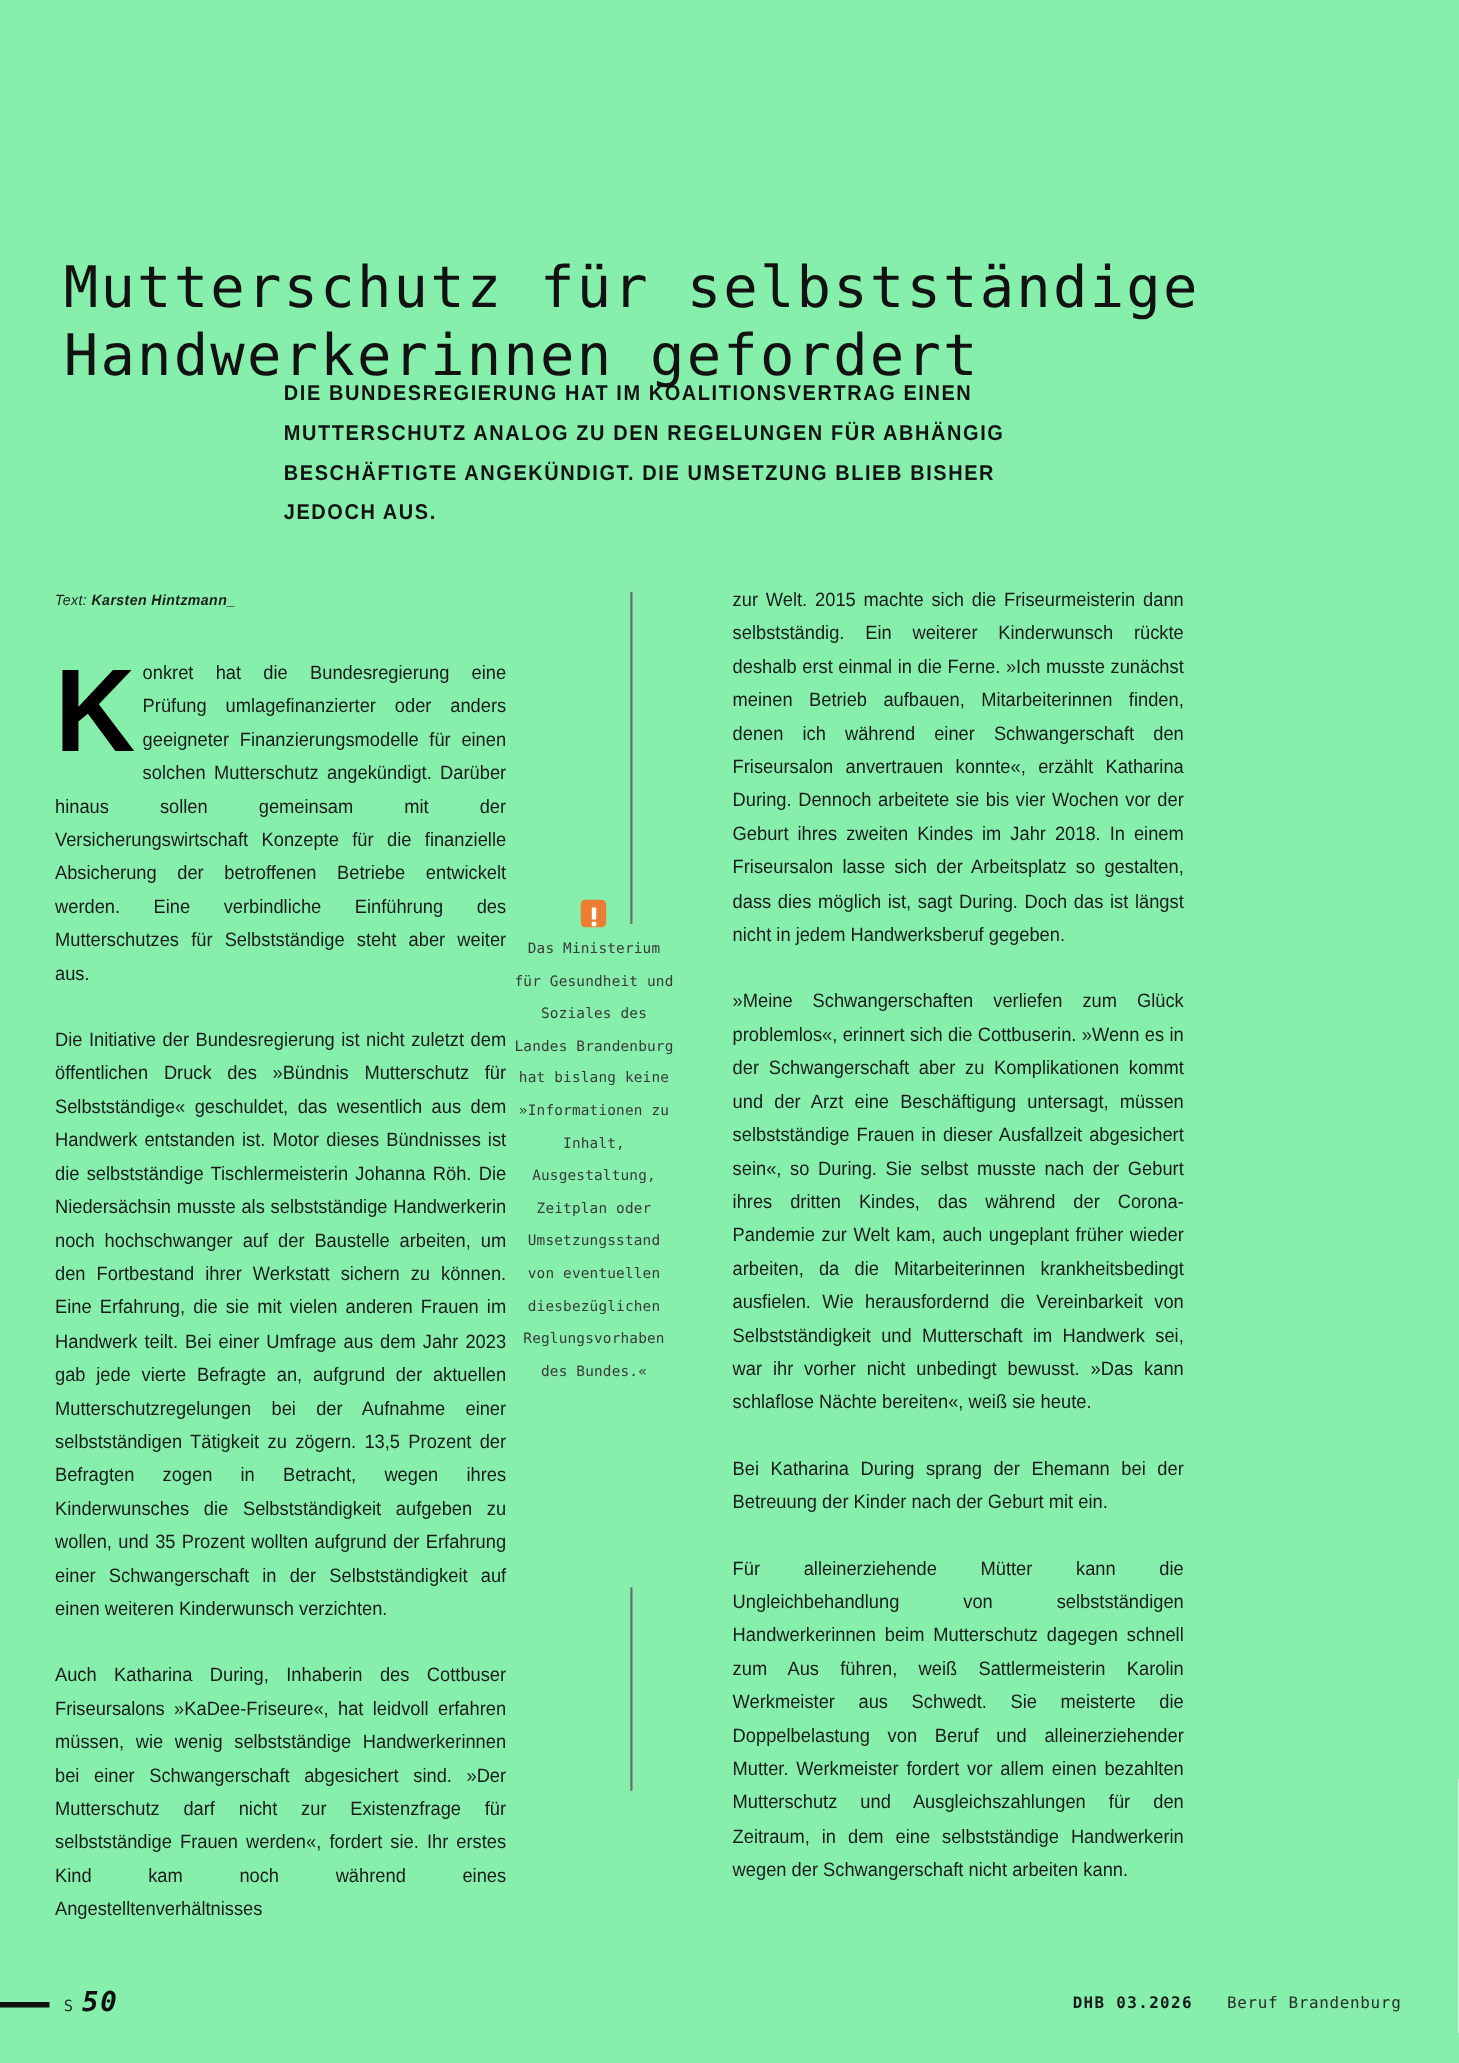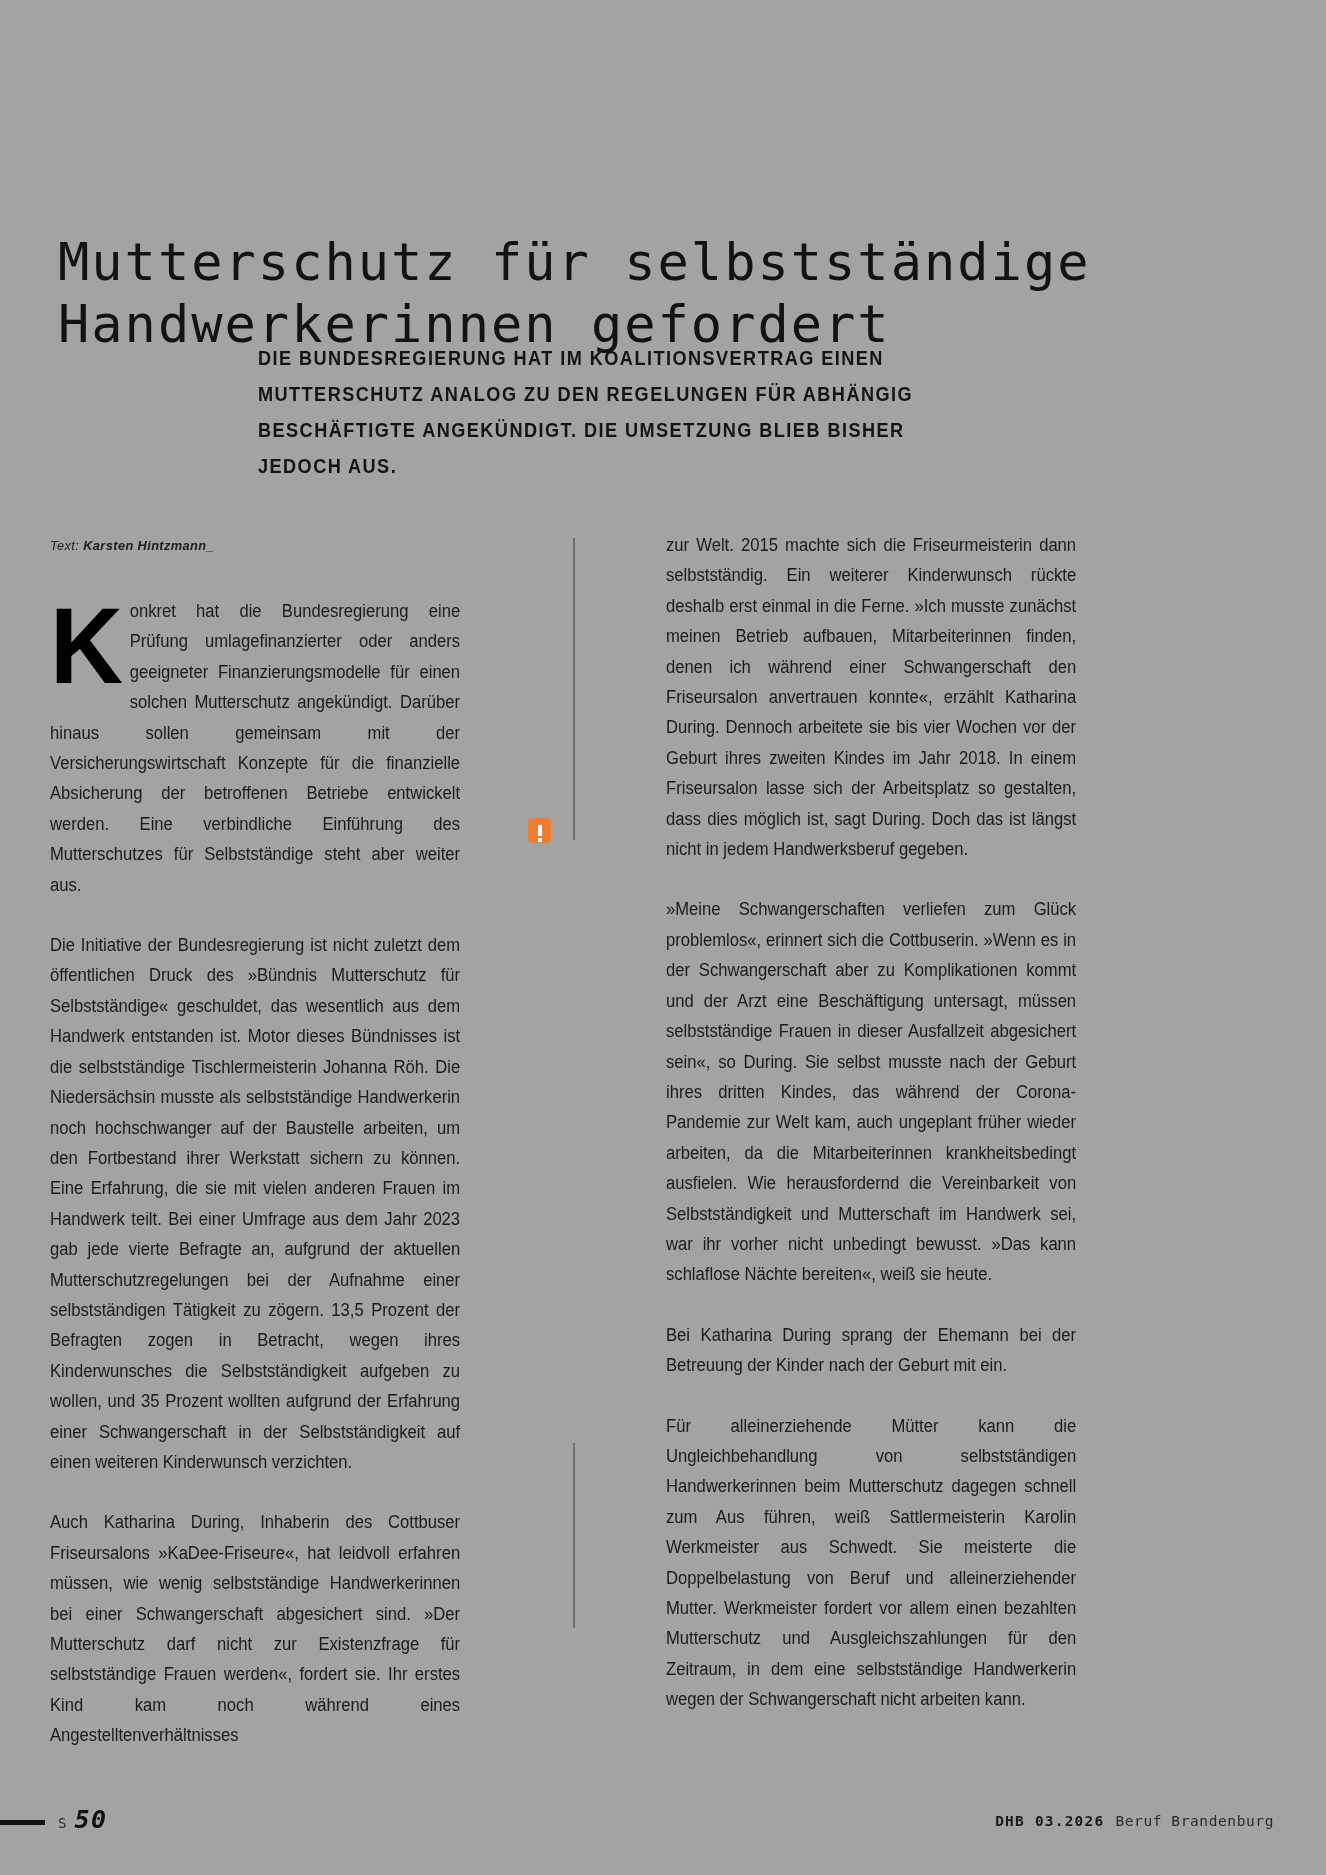--- a/index.html
+++ b/index.html
@@ -12,21 +12,21 @@
     height: 1875px;
     position: relative;
     font-family: "Liberation Sans", sans-serif;
     color: #1a1a1a;
     overflow: hidden;
   }
 
   .page {
     position: absolute;
     inset: 0;
-    background: #a3a3a3;
+    background: #86efac;
   }
 
   
   .headline {
     position: absolute;
     left: 58px;
     top: 196px;
     width: 1210px;
     font-family: "DejaVu Sans Mono", monospace;
     font-size: 52px;
@@ -200,21 +200,21 @@
     color: #111111;
     letter-spacing: 1.6px;
     font-style: italic;
   }
   .footer-right {
     position: absolute;
     right: 52px;
     top: 1813px;
     display: flex;
     align-items: baseline;
-    gap: 11px;
+    gap: 31px;
     font-family: "DejaVu Sans Mono", monospace;
     font-size: 14.5px;
     color: #1a1a1a;
   }
   .footer-right .issue {
     font-weight: bold;
     letter-spacing: 1.2px;
   }
   .footer-right .brand {
     font-weight: 400;
@@ -242,20 +242,21 @@
     <p>Die Initiative der Bundesregierung ist nicht zuletzt dem öffentlichen Druck des »Bündnis Mutterschutz für Selbstständige« geschuldet, das wesentlich aus dem Handwerk entstanden ist. Motor dieses Bündnisses ist die selbstständige Tischlermeisterin Johanna Röh. Die Niedersächsin musste als selbstständige Handwerkerin noch hochschwanger auf der Baustelle arbeiten, um den Fortbestand ihrer Werkstatt sichern zu können. Eine Erfahrung, die sie mit vielen anderen Frauen im Handwerk teilt. Bei einer Umfrage aus dem Jahr 2023 gab jede vierte Befragte an, aufgrund der aktuellen Mutterschutzregelungen bei der Aufnahme einer selbstständigen Tätigkeit zu zögern. 13,5 Prozent der Befragten zogen in Betracht, wegen ihres Kinderwunsches die Selbstständigkeit aufgeben zu wollen, und 35 Prozent wollten aufgrund der Erfahrung einer Schwangerschaft in der Selbstständigkeit auf einen weiteren Kinderwunsch verzichten.</p>
     <p>Auch Katharina During, Inhaberin des Cottbuser Friseursalons »KaDee-Friseure«, hat leidvoll erfahren müssen, wie wenig selbstständige Handwerkerinnen bei einer Schwangerschaft abgesichert sind. »Der Mutterschutz darf nicht zur Existenzfrage für selbstständige Frauen werden«, fordert sie. Ihr erstes Kind kam noch während eines Angestelltenverhältnisses</p>
   </div>
 
   <div class="rule-top"></div>
 
   <div class="alert-icon">
     <span class="bang"></span>
   </div>
 
+  <div class="callout">Das Ministerium für Gesundheit und Soziales des Landes Brandenburg hat bislang keine »Informationen zu Inhalt, Ausgestaltung, Zeitplan oder Umsetzungsstand von eventuellen diesbezüglichen Reglungsvorhaben des Bundes.«</div>
 
   <div class="rule-bottom"></div>
 
   <div class="col col-right">
     <p>zur Welt. 2015 machte sich die Friseurmeisterin dann selbstständig. Ein weiterer Kinderwunsch rückte deshalb erst einmal in die Ferne. »Ich musste zunächst meinen Betrieb aufbauen, Mitarbeiterinnen finden, denen ich während einer Schwangerschaft den Friseursalon anvertrauen konnte«, erzählt Katharina During. Dennoch arbeitete sie bis vier Wochen vor der Geburt ihres zweiten Kindes im Jahr 2018. In einem Friseursalon lasse sich der Arbeitsplatz so gestalten, dass dies möglich ist, sagt During. Doch das ist längst nicht in jedem Handwerksberuf gegeben.</p>
     <p>»Meine Schwangerschaften verliefen zum Glück problemlos«, erinnert sich die Cottbuserin. »Wenn es in der Schwangerschaft aber zu Komplikationen kommt und der Arzt eine Beschäftigung untersagt, müssen selbstständige Frauen in dieser Ausfallzeit abgesichert sein«, so During. Sie selbst musste nach der Geburt ihres dritten Kindes, das während der Corona-Pandemie zur Welt kam, auch ungeplant früher wieder arbeiten, da die Mitarbeiterinnen krankheitsbedingt ausfielen. Wie herausfordernd die Vereinbarkeit von Selbstständigkeit und Mutterschaft im Handwerk sei, war ihr vorher nicht unbedingt bewusst. »Das kann schlaflose Nächte bereiten«, weiß sie heute.</p>
     <p>Bei Katharina During sprang der Ehemann bei der Betreuung der Kinder nach der Geburt mit ein.</p>
     <p>Für alleinerziehende Mütter kann die Ungleichbehandlung von selbstständigen Handwerkerinnen beim Mutterschutz dagegen schnell zum Aus führen, weiß Sattlermeisterin Karolin Werkmeister aus Schwedt. Sie meisterte die Doppelbelastung von Beruf und alleinerziehender Mutter. Werkmeister fordert vor allem einen bezahlten Mutterschutz und Ausgleichszahlungen für den Zeitraum, in dem eine selbstständige Handwerkerin wegen der Schwangerschaft nicht arbeiten kann.</p>
   </div>
 

